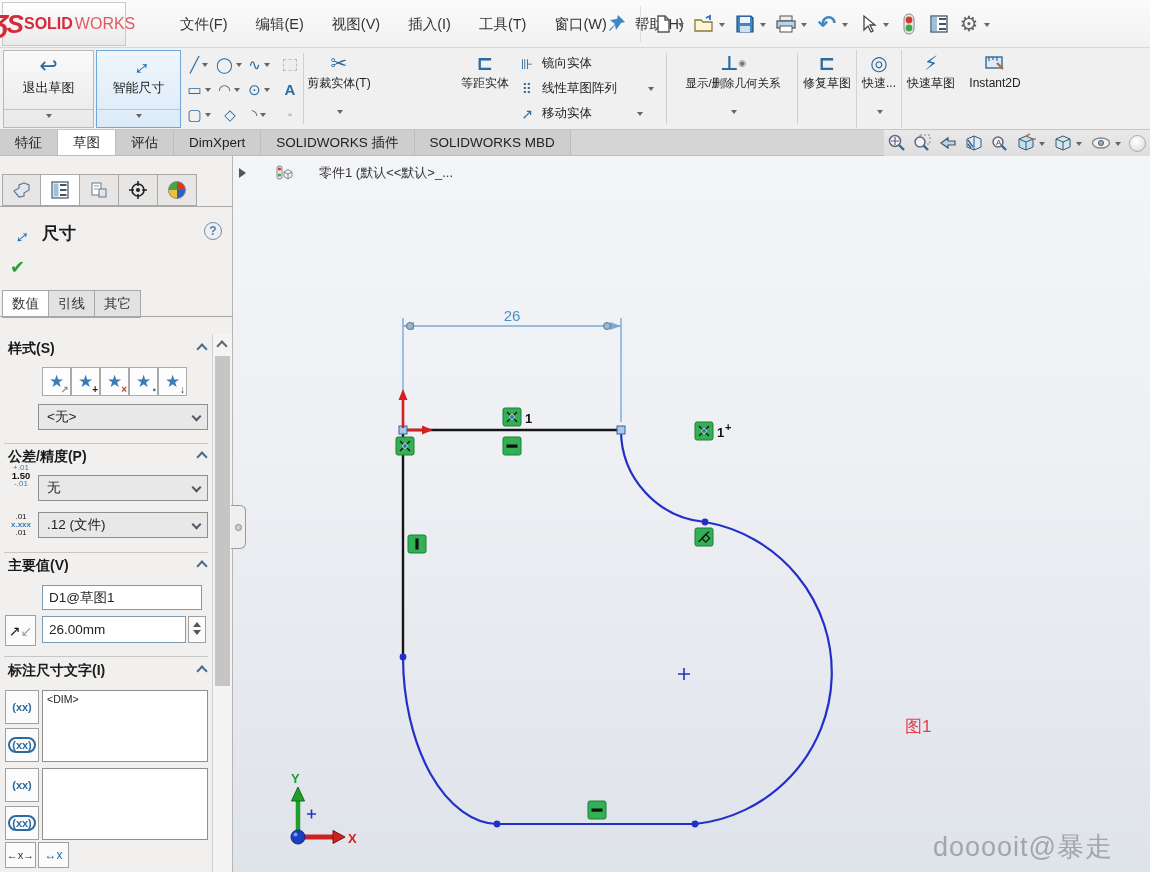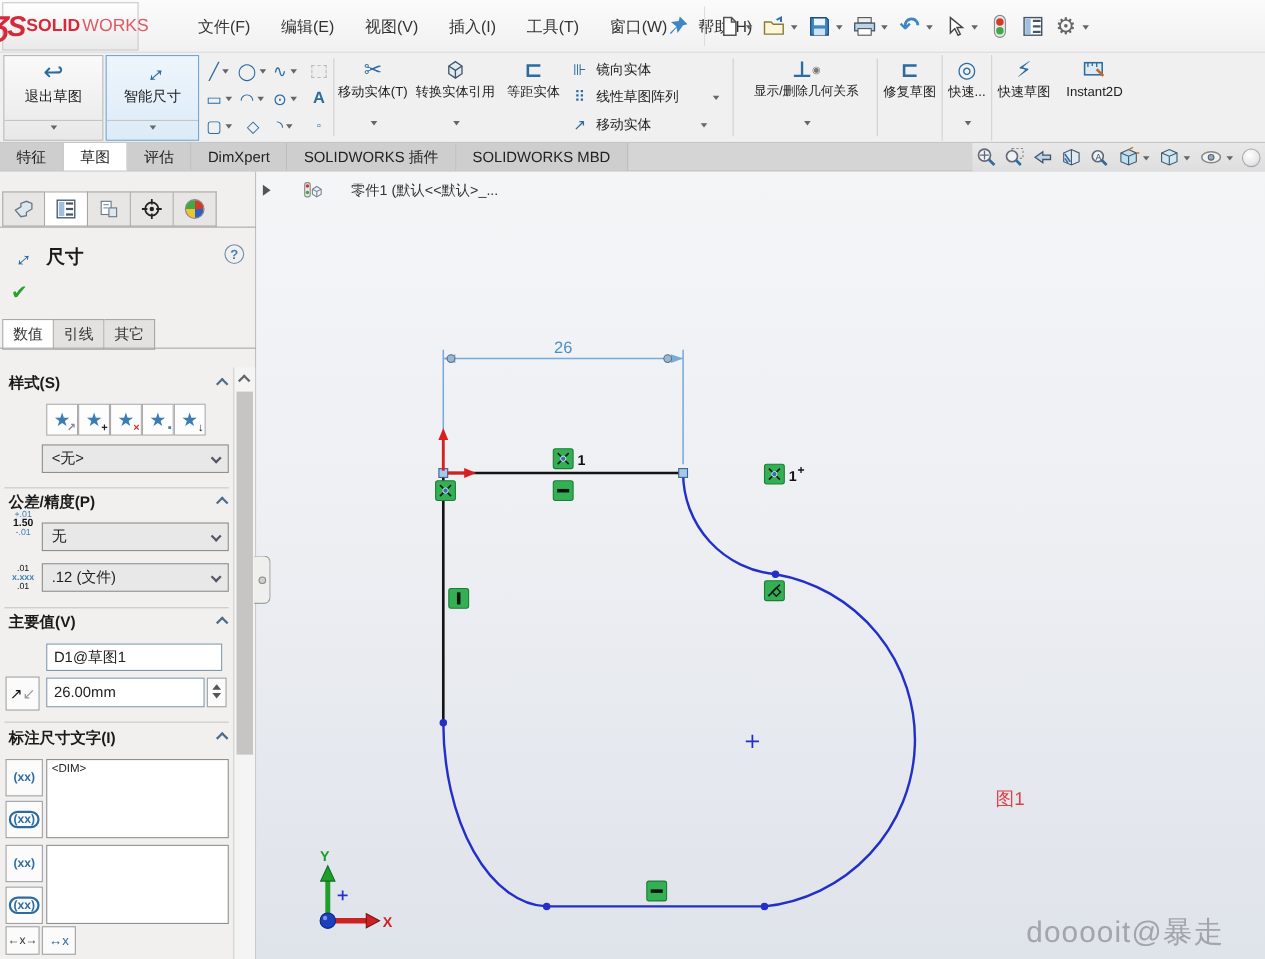--- a/index.html
+++ b/index.html
@@ -223,31 +223,21 @@
       <span class="tg">▢<span class="car"></span></span>
       <span class="tg">◇</span>
       <span class="tg">◝<span class="car"></span></span>
       <span class="tg" style="font-size:10px;">▫</span>
     </div>
 
     <div class="vsep" style="left:303px;"></div>
 
     <div class="rgroup" style="left:307px;width:64px;">
       <span class="ico">✂</span>
-      <span class="lbl">移动实体(T)</span>
-      <span class="ddzone"><span class="car"></span></span>
-    </div>
-    <div class="rgroup" style="left:373px;width:82px;">
-      <span class="ico">
-          <svg width="20" height="20" viewBox="0 0 20 20">
-            <path d="M4 7 L10 3 L16 7 L16 14 L10 18 L4 14 Z" fill="#dfeaf4" stroke="#456" stroke-width="1.2"></path>
-            <path d="M4 7 L10 11 L16 7 M10 11 L10 18" fill="none" stroke="#456" stroke-width="1.2"></path>
-          </svg>
-        </span>
-      <span class="lbl">转换实体引用</span>
+      <span class="lbl">剪裁实体(T)</span>
       <span class="ddzone"><span class="car"></span></span>
     </div>
     <div class="rgroup" style="left:457px;width:56px;">
       <span class="ico" style="font-weight:bold;">⊏</span>
       <span class="lbl" style="width:52px;">等距实体</span>
     </div>
 
     <div style="position:absolute;left:517px;top:3px;">
       <div class="rowbtn">
         <span class="ric">⊪</span>

